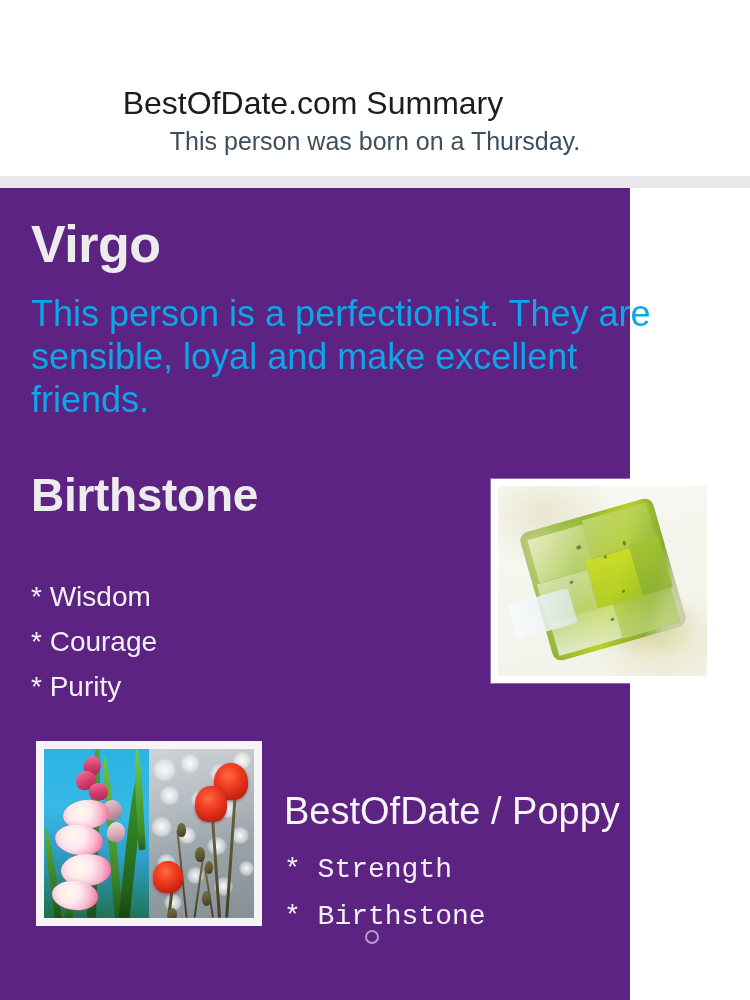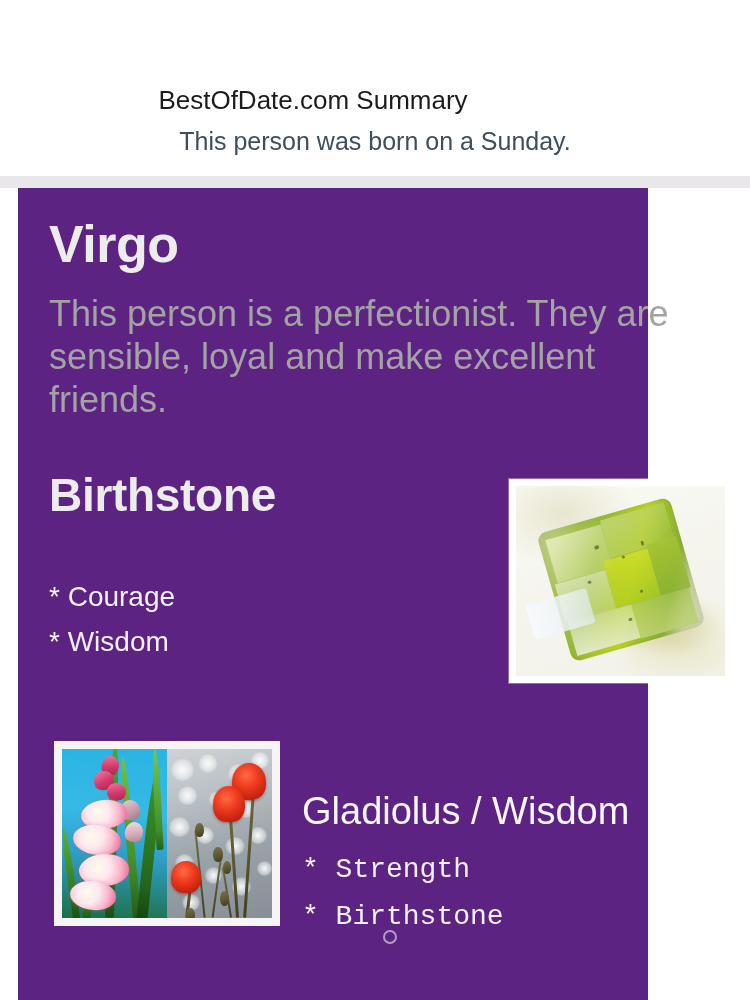--- a/index.html
+++ b/index.html
@@ -36,21 +36,21 @@
     font-weight: bold;
     color: #f4441e;
     letter-spacing: -0.5px;
     line-height: 1.05;
     white-space: nowrap;
   }
   .header-site {
     position: absolute;
     left: 0; top: 87px;
     width: 626px;
-    font-size: 26px;
+    font-size: 32px;
     font-weight: normal;
     color: #1c1c1c;
     line-height: 1.05;
     white-space: nowrap;
   }
   .header-note {
     position: absolute;
     left: 0; top: 128px;
     width: 750px;
     font-size: 25px;
@@ -70,40 +70,39 @@
   }
 
   
   .body-purple {
     position: absolute;
     left: 0; top: 188px;
     width: 630px;
     height: 812px;
     background: #5c2382;
     color: #ffffff;
-    margin-left: 18px;
   }
 
   
   .sign-name {
     position: absolute;
     left: 31px; top: 30px;
     font-size: 52px;
     font-weight: bold;
     color: #ececec;
     letter-spacing: -0.5px;
     line-height: 1.0;
   }
   .sign-desc {
     position: absolute;
     left: 31px; top: 105px;
     width: 660px;
     font-size: 36px;
     font-weight: normal;
-    color: #a3a3a3;
+    color: #0ea5e9;
     line-height: 1.19;
   }
 
   
   .stone-title {
     position: absolute;
     left: 31px; top: 284px;
     font-size: 46px;
     font-weight: bold;
     color: #ececec;
@@ -357,34 +356,35 @@
     pointer-events: none;
   }
 </style>
 </head>
 <body>
 
 <div class="page">
 
   <div class="header">
     <div class="header-site">BestOfDate.com Summary</div>
-    <div class="header-note">This person was born on a Sunday.</div>
+    <div class="header-note">This person was born on a Thursday.</div>
   </div>
 
   <div class="divider"></div>
 
   <div class="body-purple">
 
     <div class="sign-name">Virgo</div>
     <div class="sign-desc">This person is a perfectionist. They are sensible, loyal and make excellent friends.</div>
 
     <div class="stone-title">Birthstone</div>
     <ul class="stone-traits">
+      <li>* Wisdom</li>
       <li>* Courage</li>
-      <li>* Wisdom</li>
+      <li>* Purity</li>
     </ul>
 
     <div class="gem-frame">
       <div class="gem-photo">
         <div class="gem-bg"></div>
         <div class="gem-shadow"></div>
         <div class="gem-body">
           <div class="gem-facet f1"></div>
           <div class="gem-facet f2"></div>
           <div class="gem-facet f3"></div>
@@ -456,21 +456,21 @@
           <div class="ppod" style="left:18%;top:94%;width:9%;height:8%"></div>
 
           <div class="pflower" style="left:62%;top:8%;width:32%;height:22%"></div>
           <div class="pflower" style="left:44%;top:22%;width:30%;height:21%"></div>
           <div class="pflower" style="left:4%;top:66%;width:28%;height:19%"></div>
         </div>
 
       </div>
     </div>
 
-    <div class="flower-name">Gladiolus / Wisdom</div>
+    <div class="flower-name">BestOfDate / Poppy</div>
     <ul class="flower-traits">
       <li>* Strength</li>
       <li>* Birthstone</li>
     </ul>
 
     <div class="focus-ring"></div>
 
   </div>
 </div>
 

